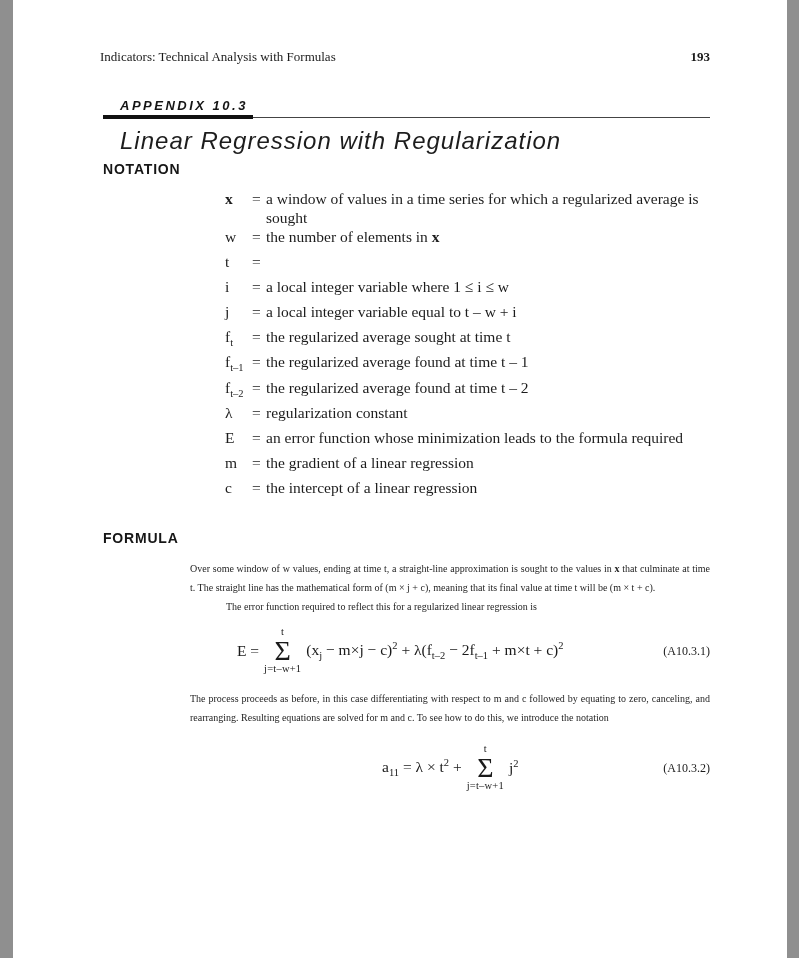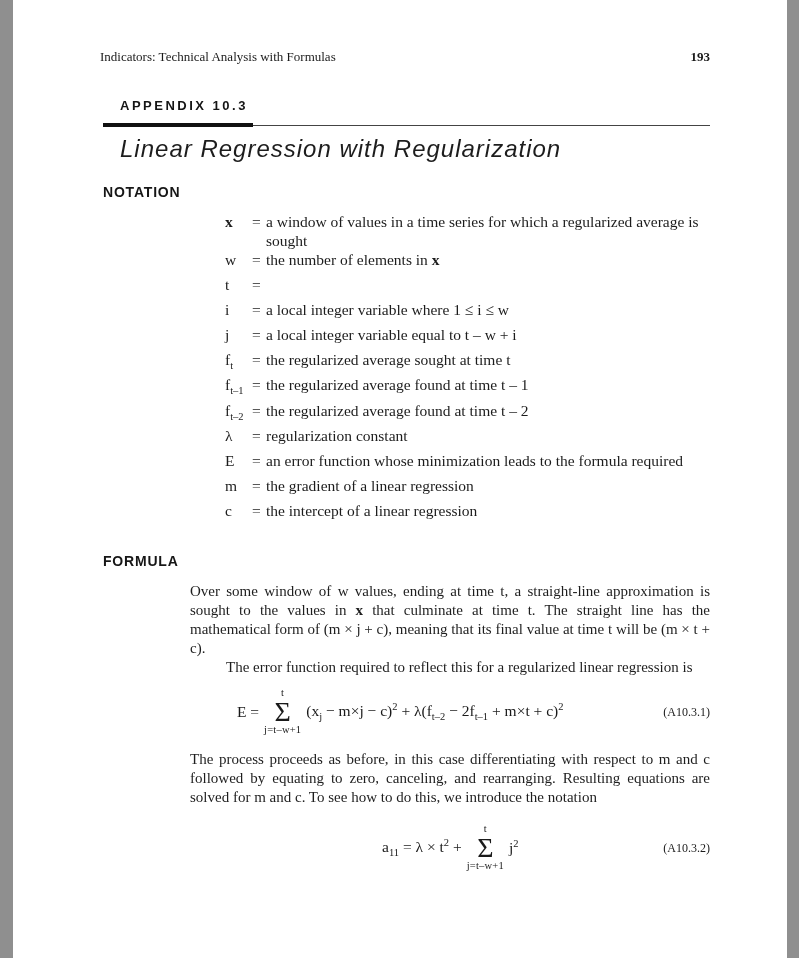--- a/index.html
+++ b/index.html
@@ -22,21 +22,22 @@
     margin:49px 77px 0 87px;
     display:flex;justify-content:space-between;align-items:center;
     font-size:13px;line-height:16px;color:#1a1a1a;
   }
   .page-number{font-weight:bold;}
   
   .appendix-block{
     position:relative;
     margin:34px 77px 0 90px;
     border-bottom:1px solid #444;
-    padding-bottom:12px;
+    padding-bottom:4px;
+    font-style:italic;
   }
   .appendix-label{
     font-family:"Liberation Sans", sans-serif;
     font-weight:bold;font-size:13px;line-height:14px;
     letter-spacing:2.5px;color:#151515;
     padding-left:17px;
   }
   .appendix-block::after{
     content:"";position:absolute;left:0;bottom:-2px;
     width:150px;height:4px;background:#111;
@@ -48,39 +49,39 @@
     font-size:24px;line-height:27px;font-weight:400;
     letter-spacing:1px;color:#1d1d1d;font-style:italic;
   }
   
   .section-heading{
     font-family:"Liberation Sans", sans-serif;
     font-weight:bold;font-size:14px;line-height:14px;
     letter-spacing:0.8px;color:#161616;
     margin:0 0 0 90px;
   }
-  .notation-heading{margin-top:23px;}
+  .notation-heading{margin-top:8px;}
   .formula-heading{margin-top:28px;}
   
   .notation-list{
     margin:13px 77px 0 212px;
     font-size:15.5px;line-height:19px;
   }
   .nrow{display:flex;align-items:baseline;}
   .nsym{width:27px;flex:none;}
   .nsym.bold{font-weight:bold;}
   .neq{width:14px;flex:none;}
   .ndef{flex:1;}
   sub{font-size:10.5px;}
   sup{font-size:10.5px;}
   .ndef b, .para b{font-weight:bold;}
   
   .para{
     margin:0 108px 0 177px;width:520px;
-    font-size:15px;line-height:19px;
+    font-size:10px;line-height:19px;
     text-align:justify;color:#1e1e1e;
   }
   .para1{margin-top:14px;}
   .para2{text-indent:36px;}
   .para3{margin-top:9px;}
   
   .eq-row{
     position:relative;
     margin:6px 77px 0 177px;width:520px;
     height:58px;

